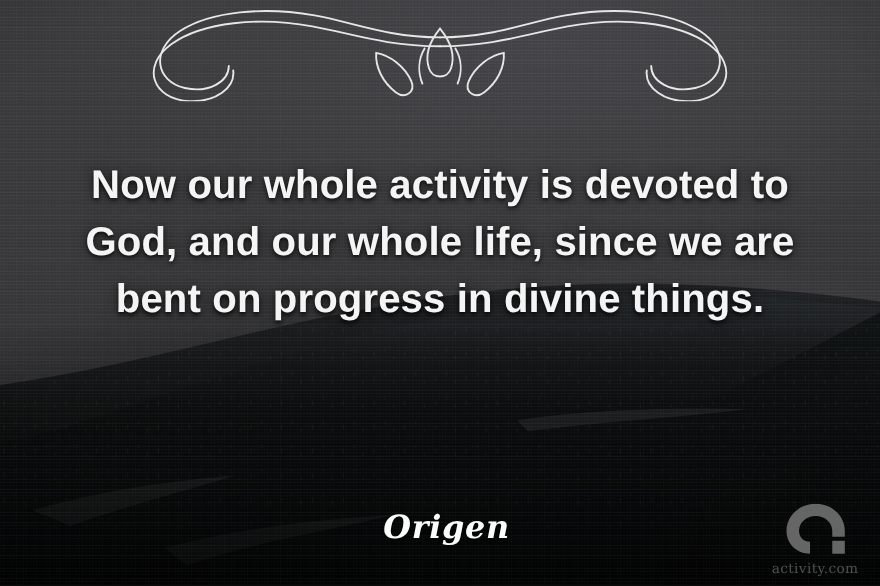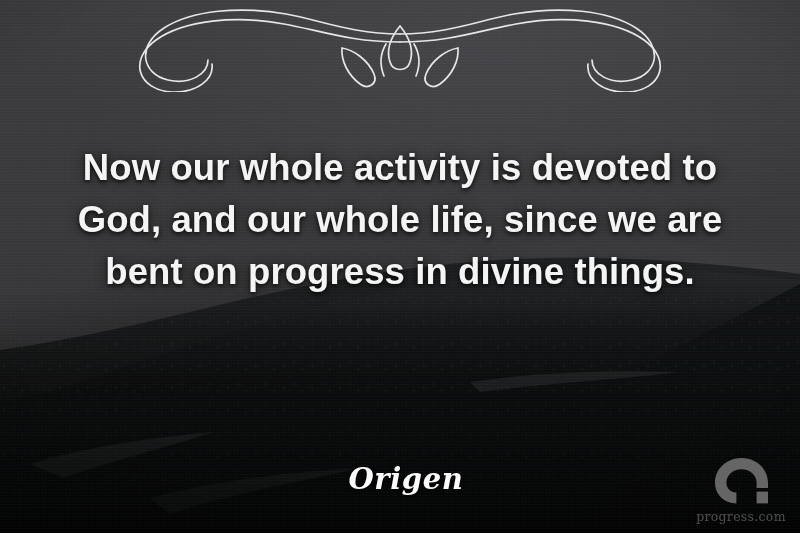--- a/index.html
+++ b/index.html
@@ -228,16 +228,16 @@
 
         <path fill="#6e6e6e" d="M29.5,0 C14.8,0 3,10.9 3,24.6 C3,36.6 12.2,45.4 24.4,45.4
                  L24.4,34.6 C18.4,34.6 14.4,30.4 14.4,24.6
                  C14.4,17.4 20.8,11.2 29.5,11.2
                  C38.2,11.2 44.6,17.4 44.6,24.6
                  L44.6,30.0 L56,30.0 L56,24.6
                  C56,10.9 44.2,0 29.5,0 Z"></path>
         <rect x="44.6" y="33.6" width="11.4" height="11.8" fill="#6e6e6e"></rect>
       </svg>
     </span>
-    <span id="watermark-label">progress.com</span>
+    <span id="watermark-label">activity.com</span>
   </div>
 
 </div>
 
 </body></html>

